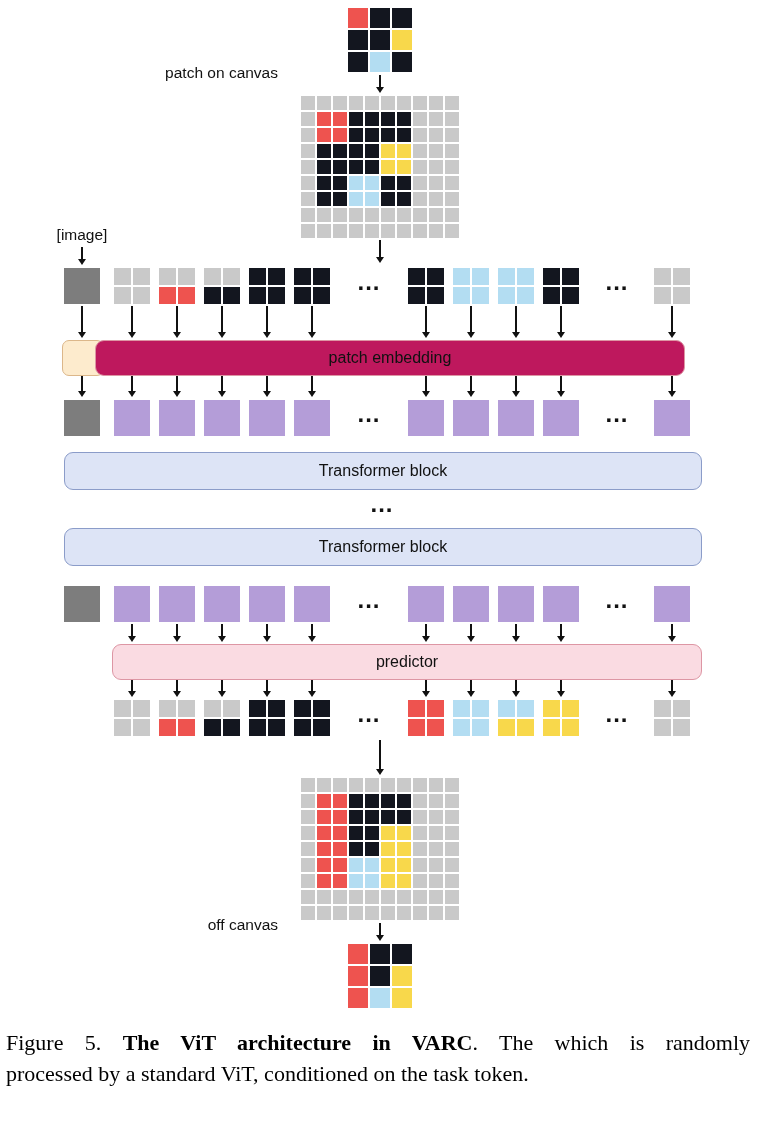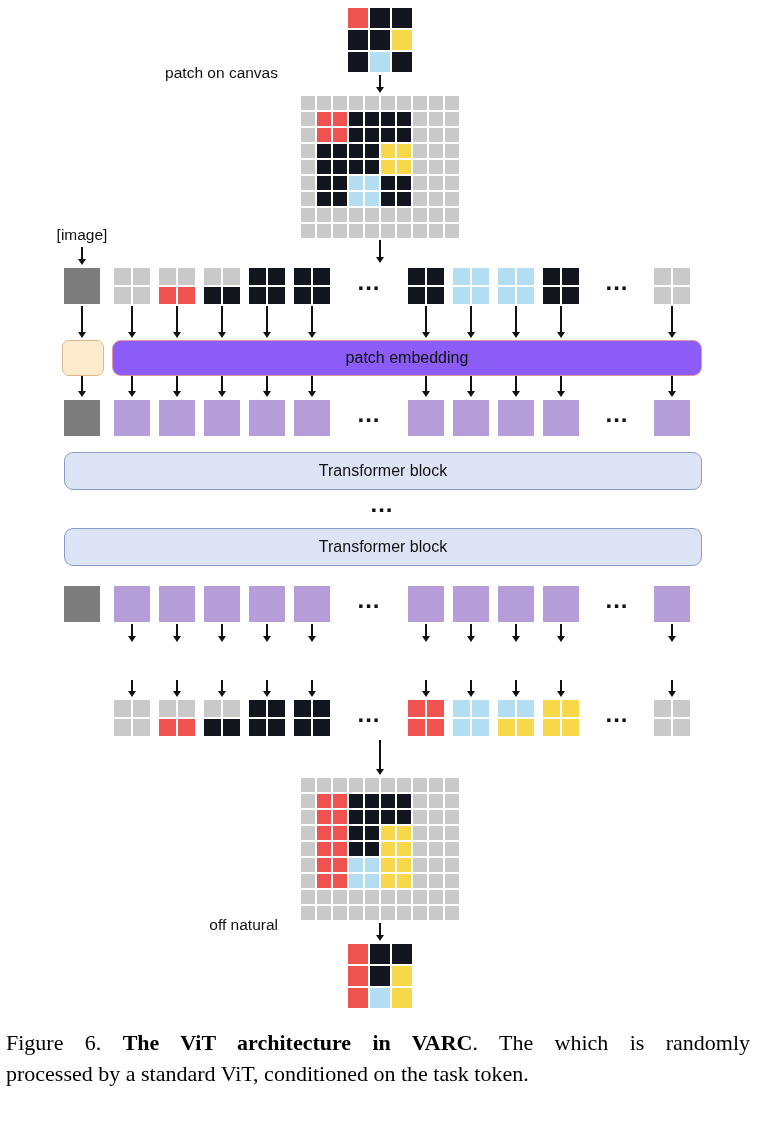--- a/index.html
+++ b/index.html
@@ -13,21 +13,21 @@
   #lbl-task{left:54px;top:226px;width:56px;text-align:center}
   .row{position:absolute;left:0;top:0;width:757px;height:36px}
   #patch-row-top{top:268px}
   #token-row-1{top:400px}
   #token-row-2{top:586px}
   #patch-row-bottom{top:700px}
   .patch{position:absolute;top:0;width:36px;height:36px;display:grid;grid-template-columns:17px 17px;grid-auto-rows:17px;gap:2px}
   .tok{position:absolute;top:0;width:36px;height:36px}
   .box{position:absolute;display:flex;align-items:center;justify-content:center;font-size:16px;border:1px solid;border-radius:9px;color:#111}
   #box-task-embed{left:62px;top:340px;width:40px;height:34px;border-radius:7px;background:#fdebcd;border-color:#dcb78a}
-  #box-patch-embed{left:112px;top:340px;width:588px;height:34px;background:#8b5cf6;border-color:#dd96a4}
+  #box-patch-embed{left:95px;top:340px;width:588px;height:34px;background:#be185d;border-color:#dd96a4}
   #block-tf-1,#block-tf-2{left:64px;width:636px;height:36px;background:#dde4f6;border-color:#8b9cc9}
   #block-tf-1{top:452px}
   #block-tf-2{top:528px}
   #box-predictor{left:112px;top:644px;width:588px;height:34px;background:#fadbe2;border-color:#dd96a4}
   .dots{position:absolute;display:flex;align-items:center;justify-content:center;font-weight:bold;font-size:24px;letter-spacing:1px;color:#111}
   .dots span{transform:translateY(-4px)}
   #dots-mid{left:352px;top:492px;width:60px;height:32px}
   #canvas-bottom{left:301px;top:778px}
   #lbl-off{left:196px;top:916px;width:82px;text-align:right}
   #grid-output{left:348px;top:944px}
@@ -254,20 +254,21 @@
       </div>
       <div class="tok" style="left: 408px; background: rgb(180, 157, 216);"></div>
       <div class="tok" style="left: 453px; background: rgb(180, 157, 216);"></div>
       <div class="tok" style="left: 498px; background: rgb(180, 157, 216);"></div>
       <div class="tok" style="left: 543px; background: rgb(180, 157, 216);"></div>
       <div class="dots" style="left: 595px; width: 44px; top: 0px; height: 36px;">
         <span>...</span>
       </div>
       <div class="tok" style="left: 654px; background: rgb(180, 157, 216);"></div>
     </div>
+  <div id="box-predictor" class="box">predictor</div>
   <div id="patch-row-bottom" class="row">
       <div class="patch" style="left: 114px;">
         <div style="background: rgb(201, 201, 201);"></div>
         <div style="background: rgb(201, 201, 201);"></div>
         <div style="background: rgb(201, 201, 201);"></div>
         <div style="background: rgb(201, 201, 201);"></div>
       </div>
       <div class="patch" style="left: 159px;">
         <div style="background: rgb(201, 201, 201);"></div>
         <div style="background: rgb(201, 201, 201);"></div>
@@ -414,34 +415,34 @@
       <div style="background: rgb(201, 201, 201);"></div>
       <div style="background: rgb(201, 201, 201);"></div>
       <div style="background: rgb(201, 201, 201);"></div>
       <div style="background: rgb(201, 201, 201);"></div>
       <div style="background: rgb(201, 201, 201);"></div>
       <div style="background: rgb(201, 201, 201);"></div>
       <div style="background: rgb(201, 201, 201);"></div>
       <div style="background: rgb(201, 201, 201);"></div>
       <div style="background: rgb(201, 201, 201);"></div>
     </div>
-  <div id="lbl-off" class="side-label">off natural</div>
+  <div id="lbl-off" class="side-label">off canvas</div>
   <div id="grid-output" class="pixgrid" style="grid-template-columns: repeat(3, 20px); grid-auto-rows: 20px; gap: 2px;">
       <div style="background: rgb(238, 83, 79);"></div>
       <div style="background: rgb(19, 22, 31);"></div>
       <div style="background: rgb(19, 22, 31);"></div>
       <div style="background: rgb(238, 83, 79);"></div>
       <div style="background: rgb(19, 22, 31);"></div>
       <div style="background: rgb(248, 216, 75);"></div>
       <div style="background: rgb(238, 83, 79);"></div>
       <div style="background: rgb(179, 221, 242);"></div>
       <div style="background: rgb(248, 216, 75);"></div>
     </div>
   <div id="caption">
-    <div class="cap-line"><span>Figure 6. </span><b>The ViT architecture in VARC</b><span>. The which is randomly</span></div>
+    <div class="cap-line"><span>Figure 5. </span><b>The ViT architecture in VARC</b><span>. The which is randomly</span></div>
     <div class="cap-line last">processed by a standard ViT, conditioned on the task token.</div>
   </div>
 <div class="arrow" style="left: 375px; top: 75px; height: 18px;">
       <div class="aline"></div>
       <div class="ahead"></div>
     </div>
     <div class="arrow" style="left: 375px; top: 240px; height: 23px;">
       <div class="aline"></div>
       <div class="ahead"></div>
     </div>

